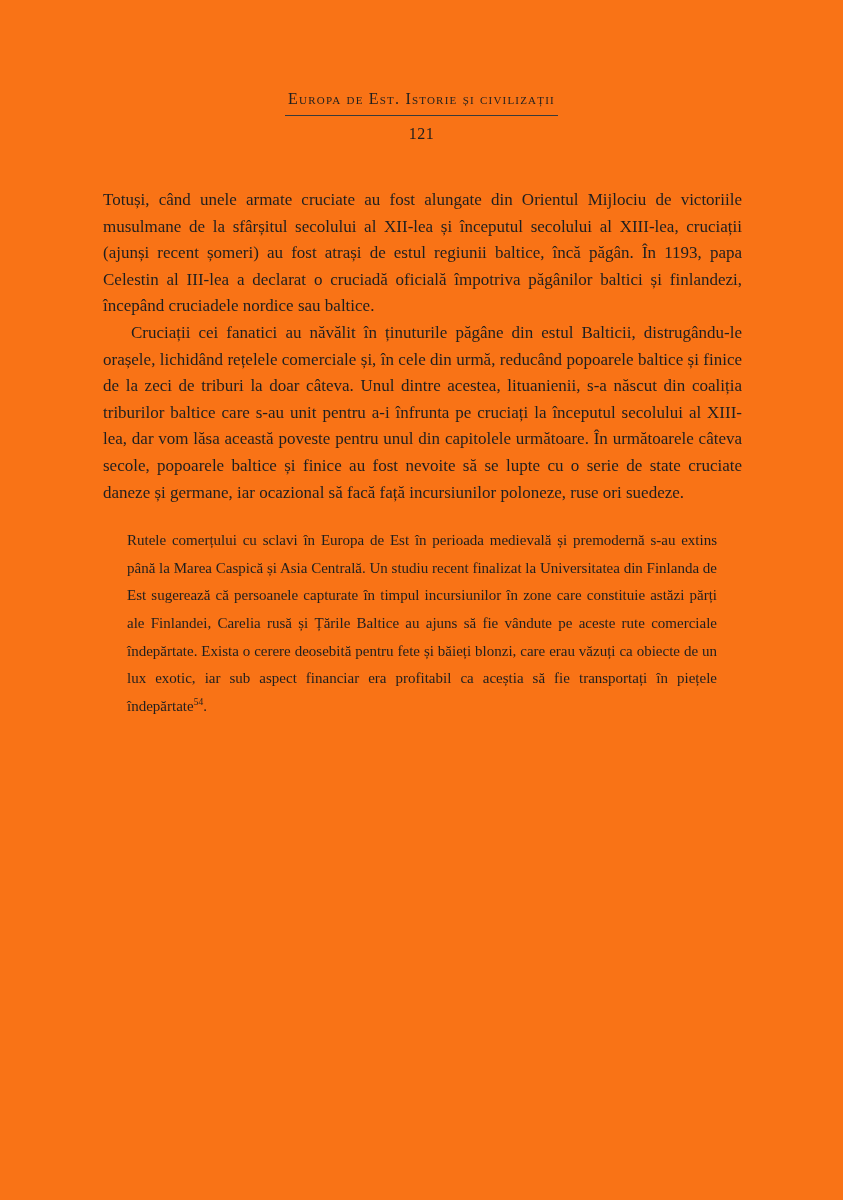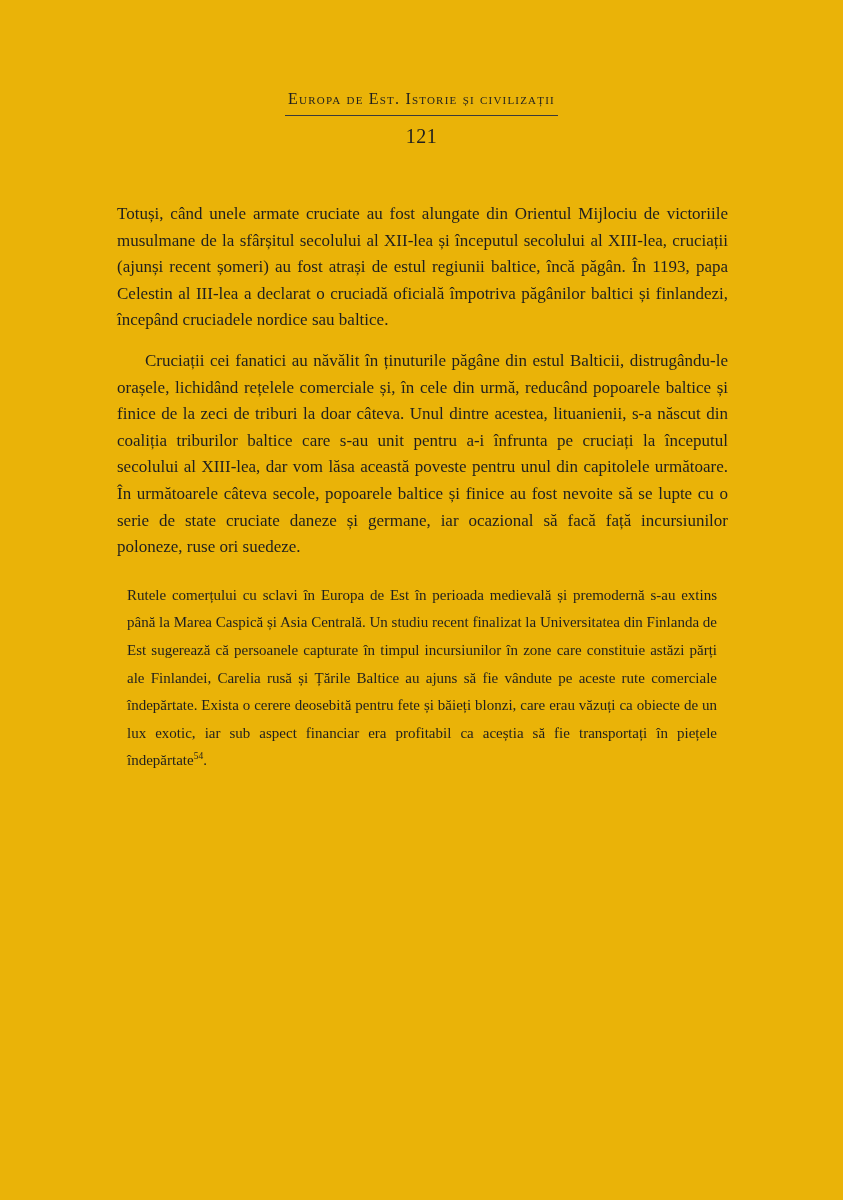--- a/index.html
+++ b/index.html
@@ -5,21 +5,21 @@
   html, body {
     margin: 0;
     padding: 0;
     background: #ffffff;
   }
   .page {
     position: relative;
     width: 843px;
     height: 1200px;
     margin: 0 auto;
-    background: #eab308;
+    background: #f97316;
     color: #1f1f1f;
     font-family: "Liberation Serif", "DejaVu Serif", serif;
     overflow: hidden;
   }
   .header-block {
     position: absolute;
     top: 90px;
     left: 0;
     right: 0;
     text-align: center;
@@ -28,37 +28,37 @@
     display: inline-block;
     font-variant: small-caps;
     font-size: 16px;
     letter-spacing: 1.2px;
     color: #1f1f1f;
     border-bottom: 1px solid #3a3a3a;
     padding: 0 3px 7px 3px;
   }
   .page-number {
     margin-top: 9px;
-    font-size: 20px;
+    font-size: 16px;
     letter-spacing: 0.5px;
     text-align: center;
     color: #1f1f1f;
   }
   .body-text {
     position: absolute;
     top: 187px;
     left: 103px;
     width: 639px;
     font-size: 17px;
     line-height: 26.6px;
     text-align: justify;
     color: #1f1f1f;
   }
   .para {
-    margin: 14px;
+    margin: 0;
     padding: 0;
     text-indent: 28px;
   }
   .para.first {
     text-indent: 0;
   }
   .quote-block {
     margin: 21px 25px 8px 24px;
     font-size: 15px;
     line-height: 27.6px;

